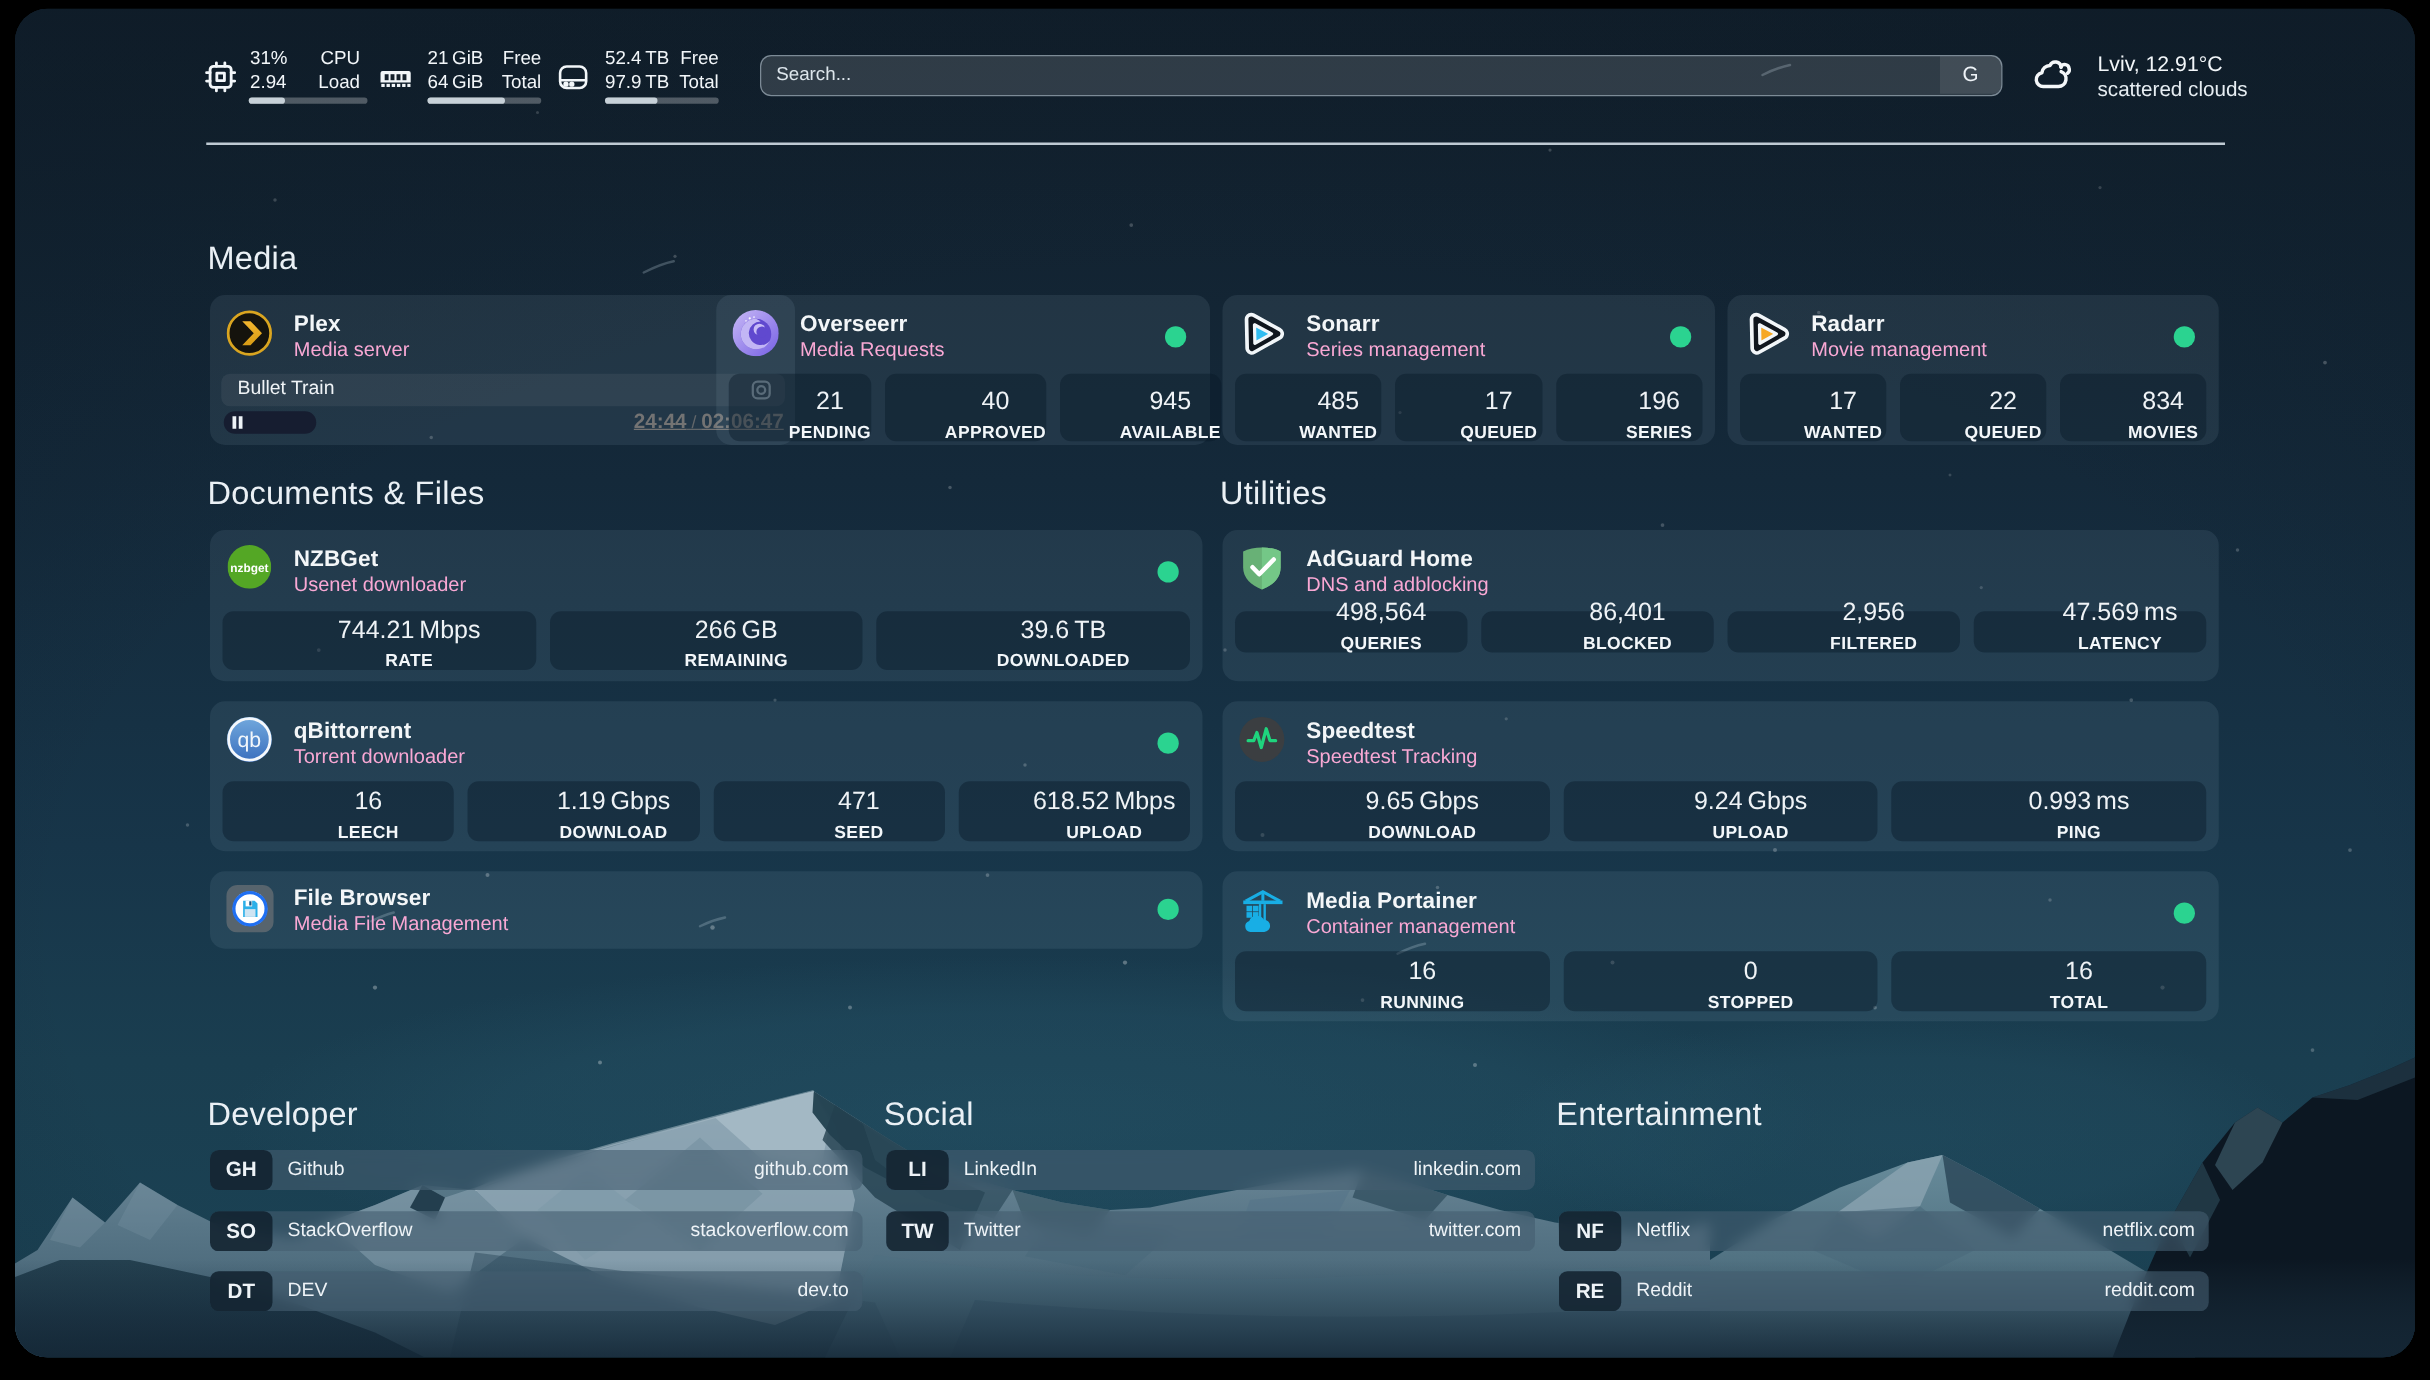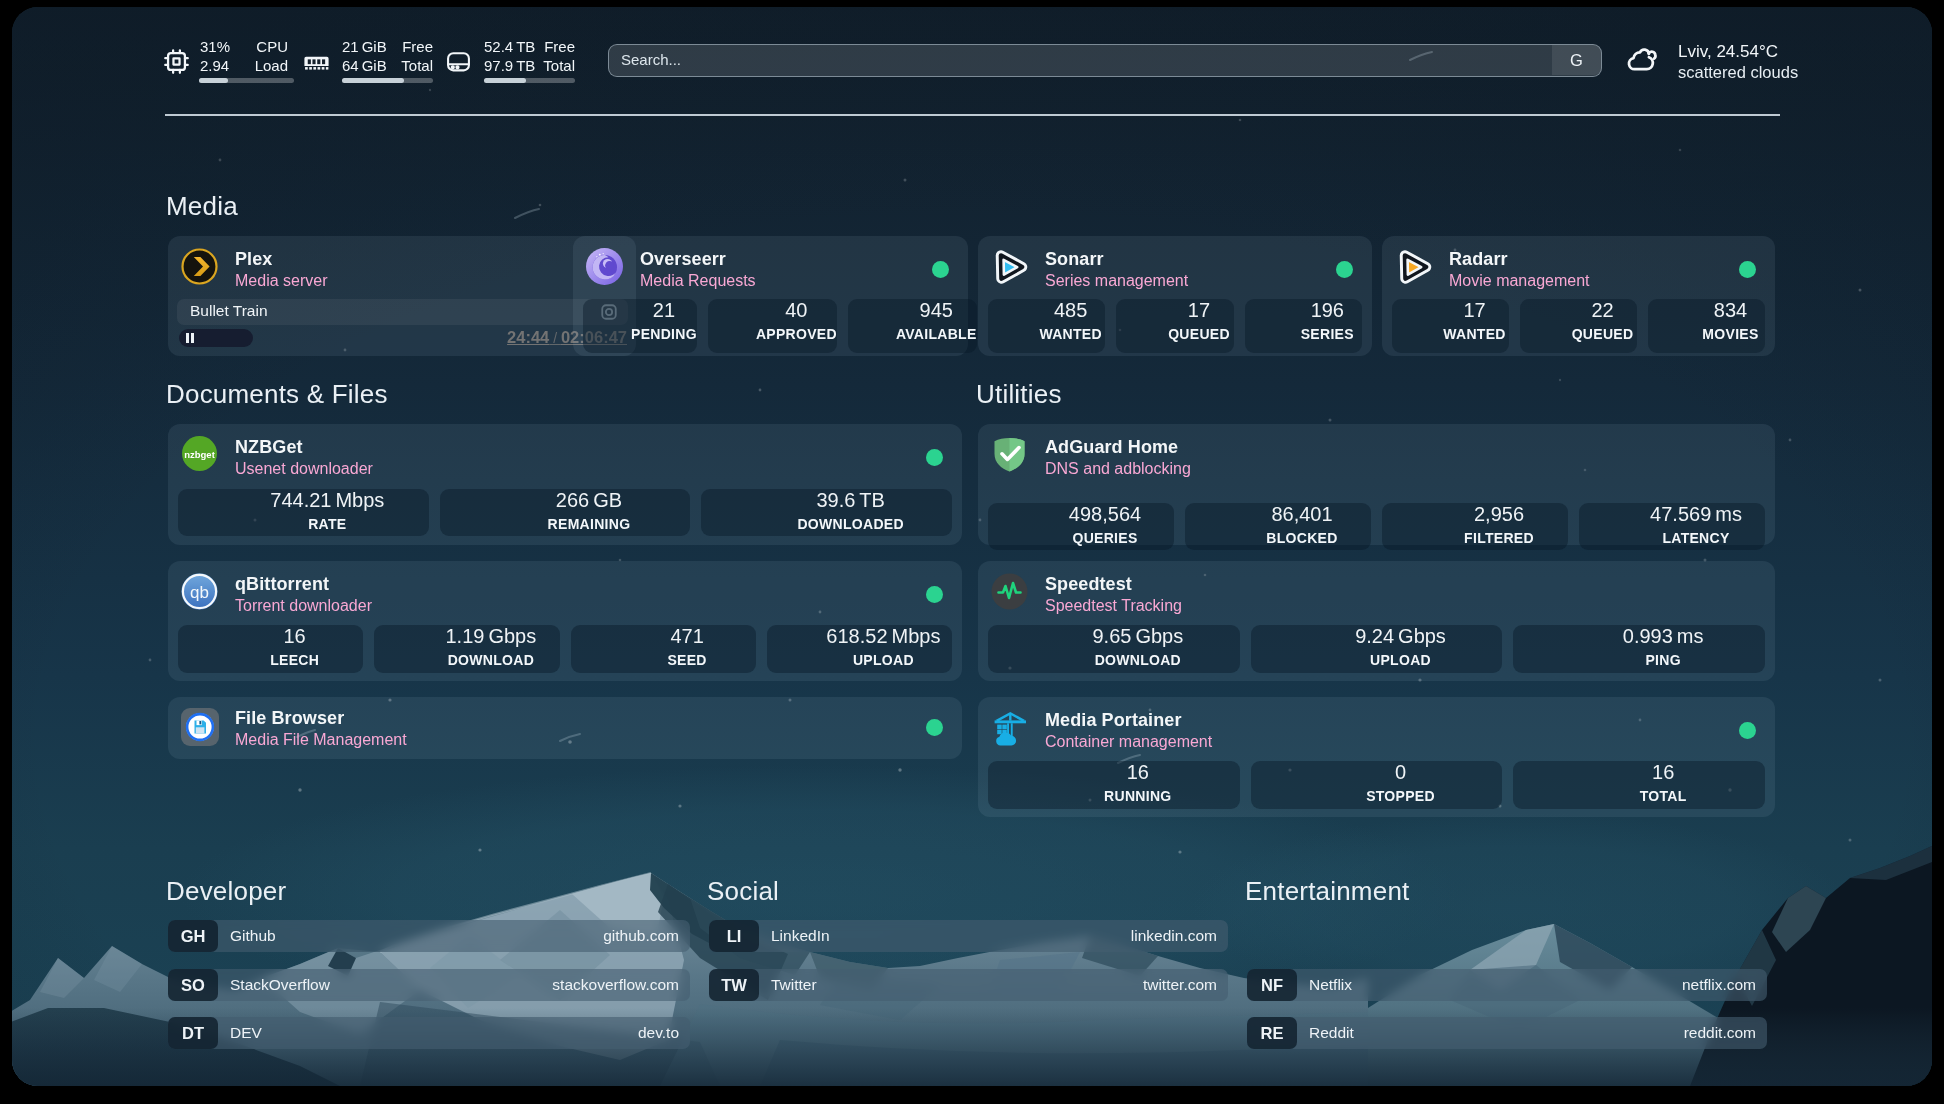--- a/index.html
+++ b/index.html
@@ -10,21 +10,21 @@
   #bg { position:absolute; left:0; top:0; }
   #ui { position:absolute; left:0; top:0; width:1944px; height:1104px; }
   .abs { position:absolute; }
   .card { position:absolute; background:rgba(162,200,216,0.10); border-radius:12px; }
   .logo { position:absolute; left:13px; top:12px; width:37px; height:37px; }
   .ct { position:absolute; left:67px; top:13px; font-size:18px; font-weight:700; color:#f3f6f8; letter-spacing:.1px;}
   .cs { position:absolute; left:67px; top:36px; font-size:16px; color:#f9a8d4; }
   .dot { position:absolute; width:17px; height:17px; border-radius:50%; background:#2bd390; right:19px; top:25px; }
   .srow { position:absolute; left:10px; right:10px; display:flex; gap:11px; }
   .sbox { background:rgba(7,24,38,0.42); border-radius:9px; flex:1; display:flex;
-          flex-direction:column; align-items:center; justify-content:flex-start; gap:4px;padding-left:48px; }
+          flex-direction:column; align-items:center; justify-content:flex-end; gap:4px;padding-left:48px; }
   .sv { font-size:20px; color:#eff3f6; }
   .sl { font-size:14px; font-weight:700; color:#f3f7fa; letter-spacing:.3px; }
   .sect { position:absolute; font-size:26px; font-weight:500; color:#eaf0f5; letter-spacing:.2px;}
   .bmrow { position:absolute; height:32px; border-radius:7px; background:rgba(68,94,112,0.6); backdrop-filter:blur(5px); }
   .bmab { position:absolute; left:0; top:0; width:50px; height:32px; border-radius:7px;
           background:rgba(13,28,41,0.78); color:#eef3f7; font-size:16.5px; font-weight:600;
           display:flex; align-items:center; justify-content:center; }
   .bmname { position:absolute; left:62px; top:7px; font-size:15.5px; color:#eef3f7; }
   .bmurl { position:absolute; right:11px; top:7px; font-size:15.5px; color:#eef3f7; }
   .tb-num { position:absolute; font-size:15px; line-height:19px; color:#f2f6f9; }
@@ -213,21 +213,21 @@
 
 <div class="abs" style="left:608px;top:44px;width:994px;height:33px;border:1.5px solid rgba(202,218,230,0.5);border-radius:9px;background:rgba(255,255,255,0.135);">
   <div class="abs" style="left:12px;top:6px;font-size:15px;color:#dde6ec;">Search...</div>
   <div class="abs" style="right:0;top:0;width:49px;height:30px;background:rgba(255,255,255,0.09);border-radius:0 7px 7px 0;display:flex;align-items:center;justify-content:center;font-size:16.5px;color:#eef3f7;">G</div>
 </div>
 
 <svg class="abs" style="left:1625px;top:44px" width="34" height="32" viewBox="0 0 32 30" fill="none" stroke="#f4f7f9" stroke-width="2.6" stroke-linecap="round" stroke-linejoin="round">
   <path d="M22.5 9.2 a4.4 4.4 0 0 0-8.4-1.4 A6.3 6.3 0 0 0 8 13.3 5.2 5.2 0 0 0 9.3 23.6 h11.2 a5.8 5.8 0 0 0 2-11.2"></path>
   <path d="M22.3 8.9 A3.3 3.3 0 0 1 28.5 10.2 A3.1 3.1 0 0 1 27.3 13.7"></path>
 </svg>
-<div class="abs" style="left:1678px;top:42px;font-size:17px;color:#f2f6f9;font-weight:500;">Lviv, 24.54°C</div>
+<div class="abs" style="left:1678px;top:42px;font-size:17px;color:#f2f6f9;font-weight:500;">Lviv, 12.91°C</div>
 <div class="abs" style="left:1678px;top:63px;font-size:16.5px;color:#e6edf2;">scattered clouds</div>
 
 <div class="abs" style="left:165px;top:114px;width:1615px;height:2px;background:rgba(222,233,241,0.85);"></div>
 
 <div class="sect" style="left:166px;top:191px">Media</div>
 
 <div class="card" style="left:168px;top:236px;width:468px;height:120px">
   <svg class="logo" viewBox="0 0 37 37">
     <defs>
           <linearGradient id="plxg" x1="0" y1="0" x2="0" y2="1">
@@ -420,21 +420,21 @@
 <div class="sect" style="left:976px;top:379px">Utilities</div>
 
 <div class="card" style="left:978px;top:424px;width:797px;height:121px">
   <svg class="logo" viewBox="0 0 37 37">
     <path d="M18.5 2 C24 2 29.5 3 33.5 5.2 V18 C33.5 26.5 27 32.5 18.5 35.5 C10 32.5 3.5 26.5 3.5 18 V5.2 C7.5 3 13 2 18.5 2 Z" fill="#68b176"></path>
     <path d="M18.5 2 C24 2 29.5 3 33.5 5.2 V18 C33.5 26.5 27 32.5 18.5 35.5 Z" fill="#74c787"></path>
     <path d="M11 17.8 l5.4 5.6 L28 11.6" fill="none" stroke="#ffffff" stroke-width="3.6" stroke-linecap="round" stroke-linejoin="round"></path>
   </svg>
   <div class="ct">AdGuard Home</div>
       <div class="cs">DNS and adblocking</div>
-  <div class="srow" style="top:79px;height:47px">
+  <div class="srow" style="top:65px;height:33px">
     <div class="sbox">
           <div class="sv">498,564</div>
           <div class="sl">QUERIES</div>
         </div>
     <div class="sbox">
           <div class="sv">86,401</div>
           <div class="sl">BLOCKED</div>
         </div>
     <div class="sbox">
           <div class="sv">2,956</div>

